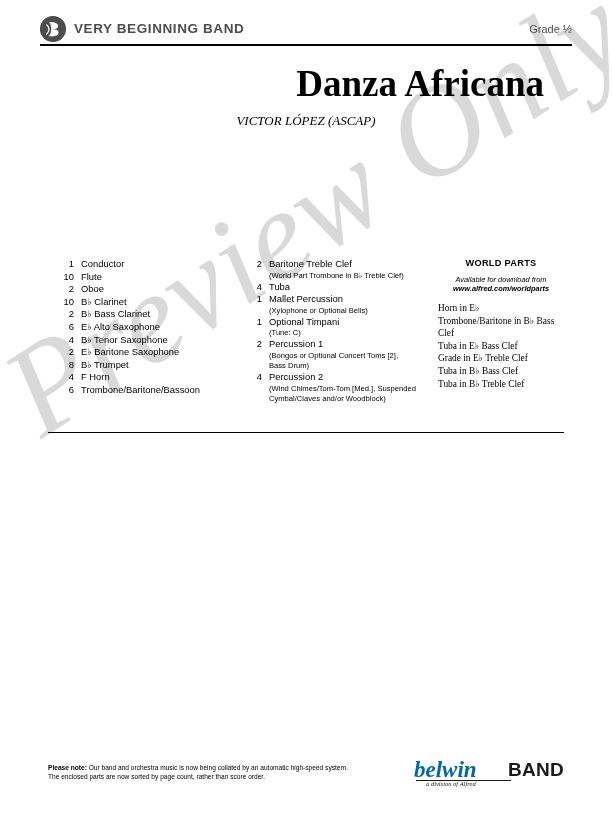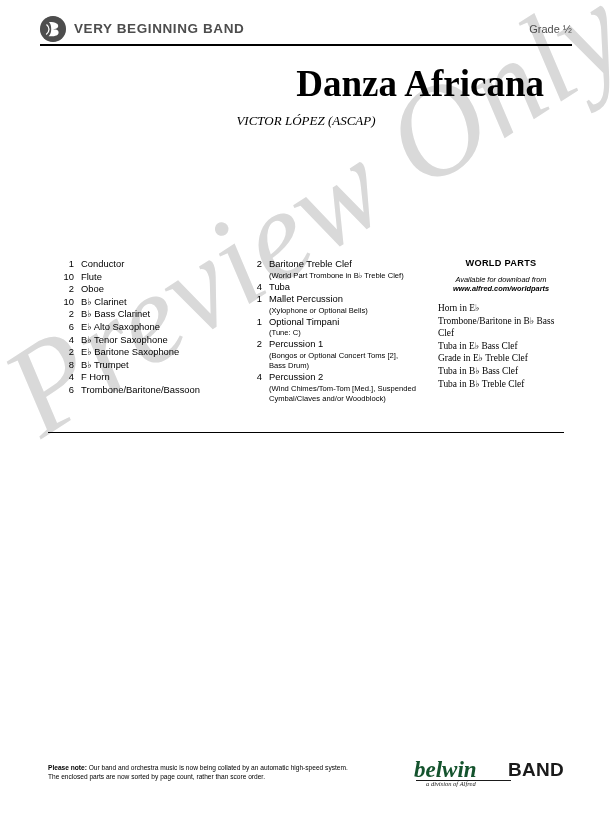--- a/index.html
+++ b/index.html
@@ -242,21 +242,21 @@
     height: 34px;
   }
   .belwin-script {
     position: absolute;
     left: 0;
     top: 2px;
     font-family: "Liberation Serif", serif;
     font-style: italic;
     font-weight: bold;
     font-size: 23px;
-    color: #14532d;
+    color: #0369a1;
   }
   .belwin-band {
     position: absolute;
     right: 0;
     top: 4px;
     font-size: 19px;
     font-weight: bold;
     letter-spacing: 0.3px;
     color: #1a1a1a;
   }

